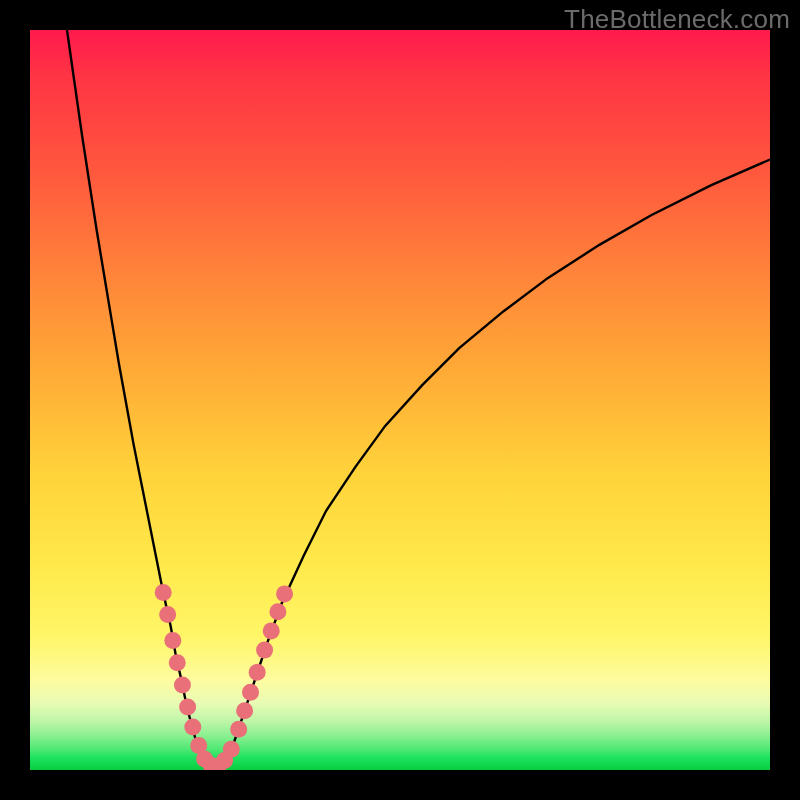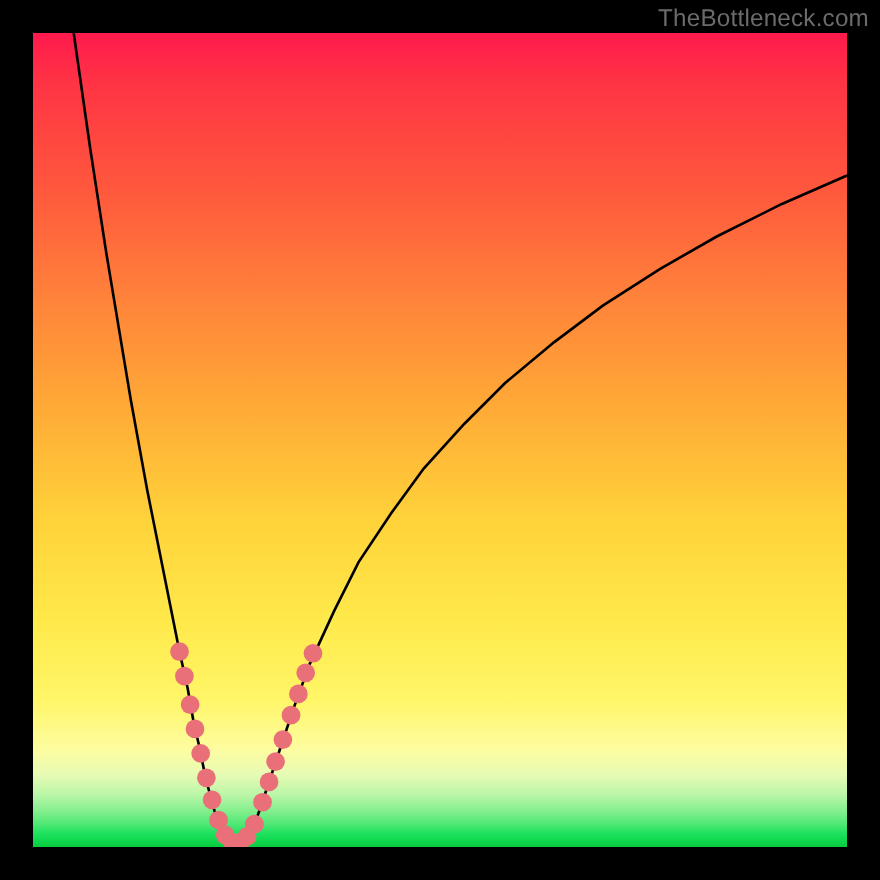--- a/index.html
+++ b/index.html
@@ -53,21 +53,21 @@
     position: absolute;
     inset: 0;
     width: 740px;
     height: 740px;
   }
   .watermark {
     position: absolute;
     top: 4px;
     right: 10px;
     color: #6b6b6b;
-    font-size: 22px;
+    font-size: 26px;
     font-weight: 500;
     letter-spacing: 0.2px;
     user-select: none;
   }
 </style>
 </head>
 <body>
 
 <div class="stage">
   <div class="plot-area">

